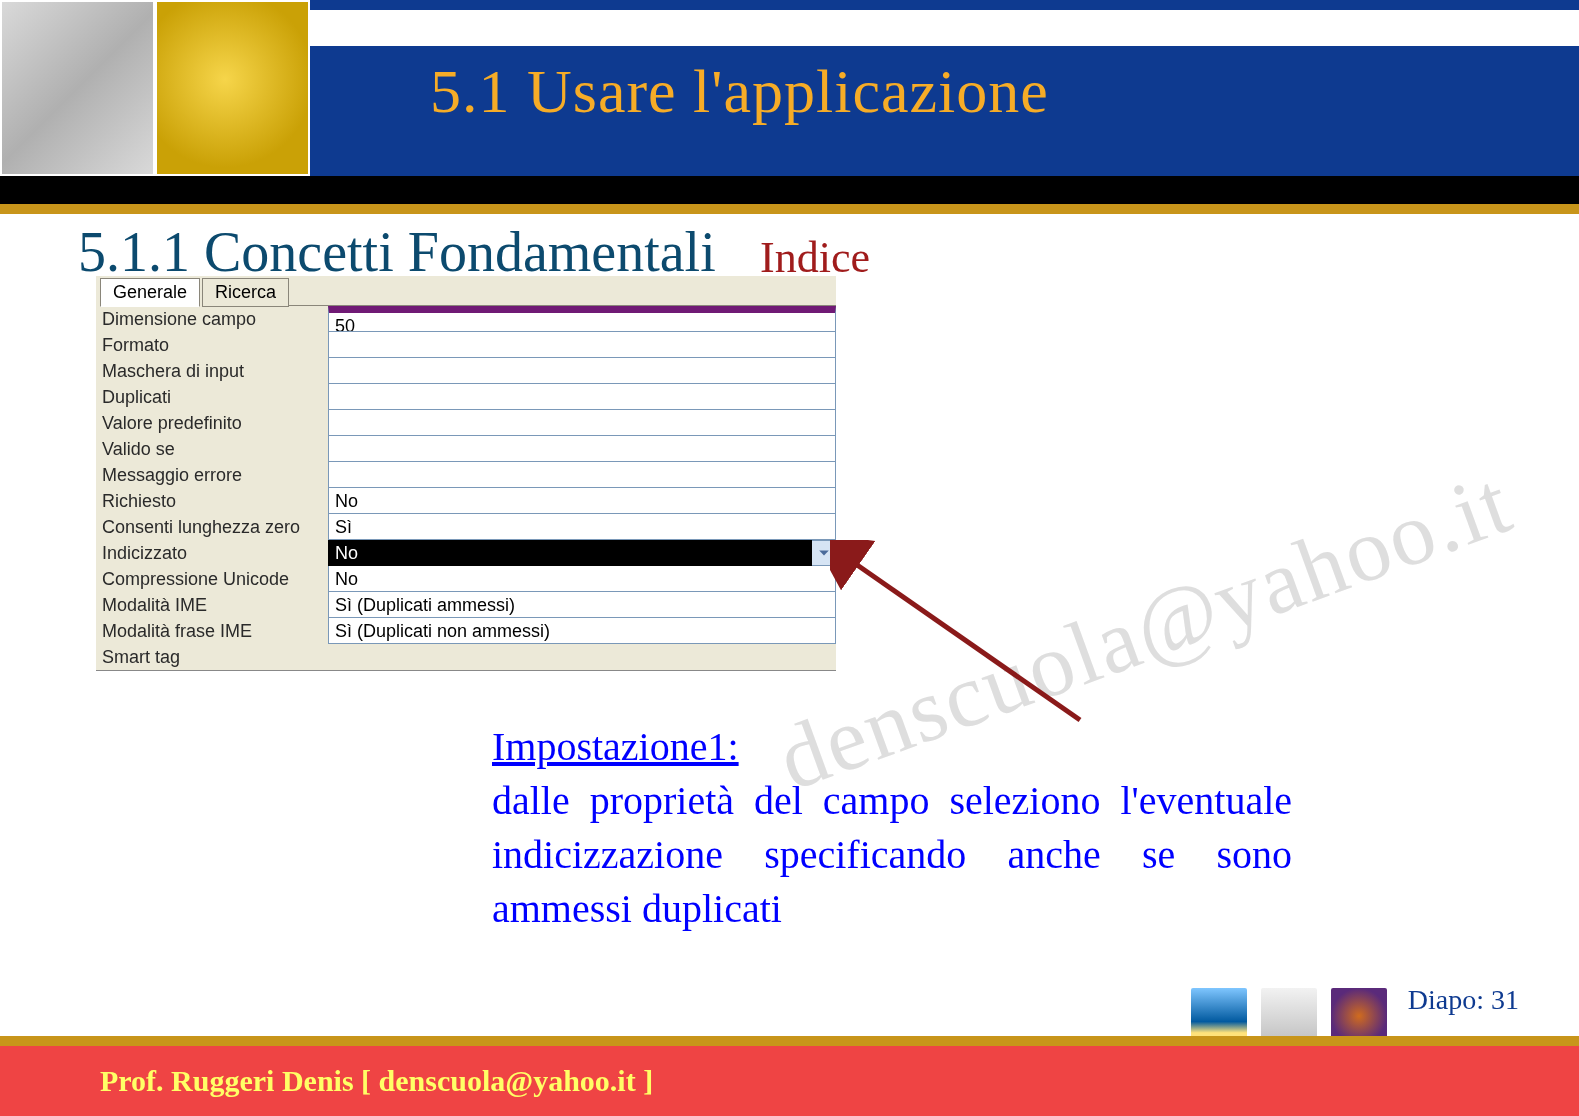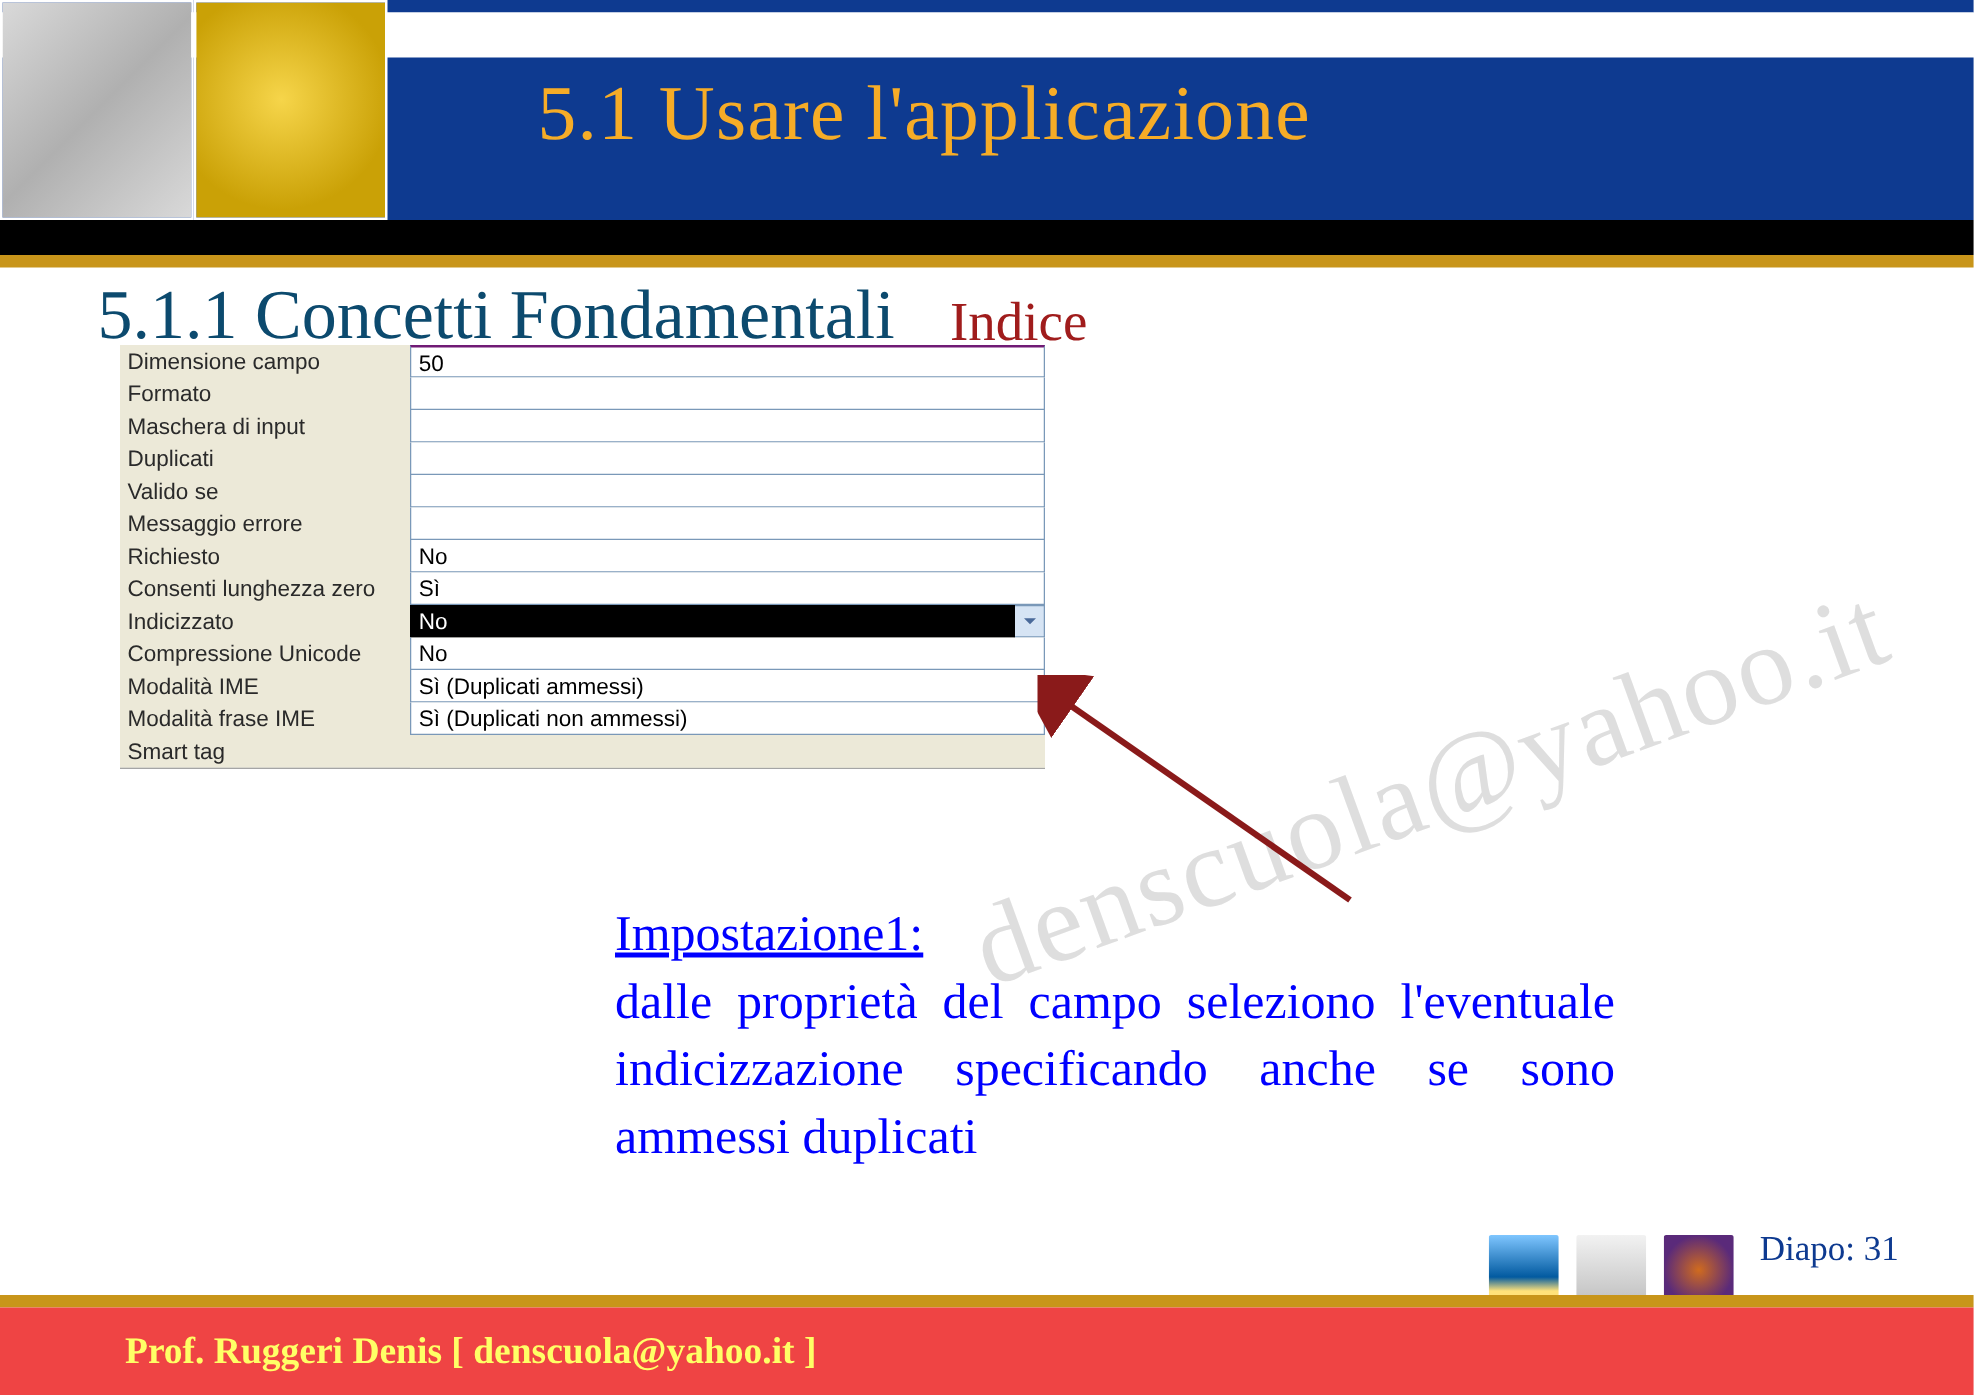--- a/index.html
+++ b/index.html
@@ -24,21 +24,21 @@
   
   .pane { position:absolute; left:96px; top:276px; width:740px; background:#ece9d8; font-family:Tahoma,sans-serif; font-size:18px; color:#000; border-bottom:1px solid #888; }
   .tabs { display:flex; align-items:flex-end; height:30px; padding-left:4px; background:#ece9d8; }
   .tab-active { background:#fff; border:1px solid #8a867a; border-bottom:1px solid #fff; padding:3px 12px 3px 12px; font-size:18px; position:relative; top:1px; }
   .tab { background:#ece9d8; border:1px solid #8a867a; padding:3px 12px; font-size:18px; margin-left:2px; position:relative; top:1px; }
   .tabs-filler { flex:1; border-bottom:1px solid #8a867a; height:29px; }
   .rows { background:#ece9d8; }
   .row { display:flex; height:26px; line-height:26px; }
   .row .label { width:232px; padding-left:6px; color:#2a2a2a; }
   .row .value { flex:1; background:#fff; border:1px solid #7a98b8; border-top:none; padding-left:6px; overflow:hidden; white-space:nowrap; }
-  .rows .row:first-child .value { border-top:2px solid #701a75; }
+  .rows .row:first-child .value { border-top:7px solid #701a75; }
   .row.selected .value { background:#000; color:#fff; border-color:#000; }
   .row .dropdown-btn { width:24px; background:#d6e4f4; border:1px solid #7a98b8; border-left:none; display:flex; align-items:center; justify-content:center; }
   .row .dropdown-btn svg { width:12px; height:12px; }
   .row.no-input .value-empty { flex:1; background:#ece9d8; }
 
   
   .expl { position:absolute; left:492px; top:720px; width:800px; font-family:"Comic Sans MS", cursive; font-size:40px; color:#0000ff; line-height:1.35; text-align:justify; }
   .expl .u { text-decoration: underline; }
 
   
@@ -77,35 +77,44 @@
   <div class="header-bottom-dark"></div>
   <div class="header-bottom-gold"></div>
 </div>
 
 <div class="wm">denscuola@yahoo.it</div>
 
 <div class="section-title">5.1.1 Concetti Fondamentali</div>
 <div class="index-link">Indice</div>
 
 <div class="pane">
+  <div class="tabs">
+    <div class="tab-active">Generale</div>
+    <div class="tab">Ricerca</div>
+    <div class="tabs-filler"></div>
+  </div>
   <div class="rows" id="rows">
       <div class="row">
         <div class="label">Dimensione campo</div>
         <div class="value">50</div>
       </div>
       <div class="row">
         <div class="label">Formato</div>
         <div class="value"></div>
       </div>
       <div class="row">
         <div class="label">Maschera di input</div>
         <div class="value"></div>
       </div>
       <div class="row">
         <div class="label">Duplicati</div>
+        <div class="value"></div>
+      </div>
+      <div class="row">
+        <div class="label">Valore predefinito</div>
         <div class="value"></div>
       </div>
       <div class="row">
         <div class="label">Valido se</div>
         <div class="value"></div>
       </div>
       <div class="row">
         <div class="label">Messaggio errore</div>
         <div class="value"></div>
       </div>

